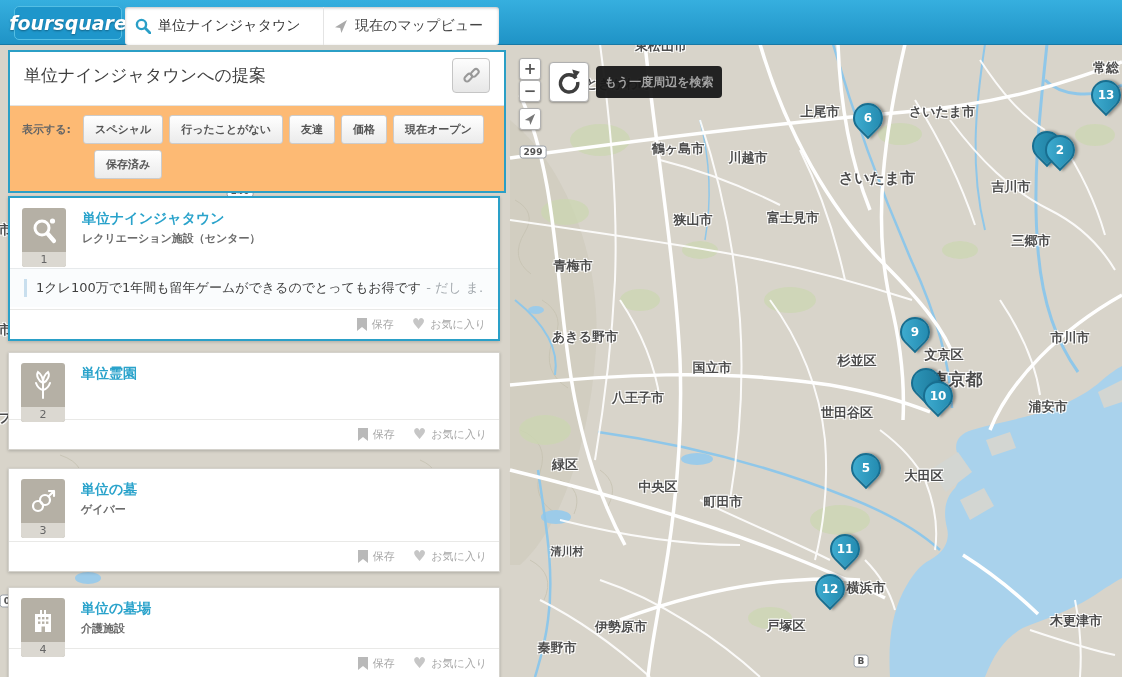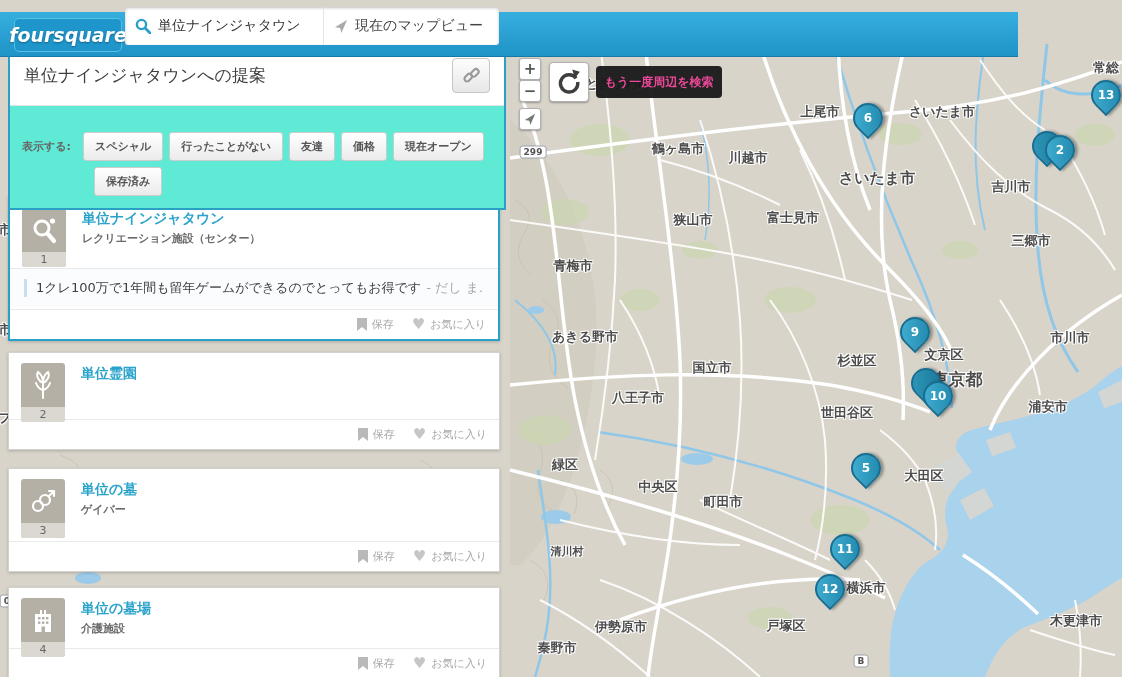--- a/index.html
+++ b/index.html
@@ -26,44 +26,44 @@
 
   
   .ctrl{position:absolute;background:#fff;border:1px solid #b0b0b0;border-radius:3px;
      box-shadow:0 1px 2px rgba(0,0,0,.3);display:flex;align-items:center;justify-content:center;
      color:#555;z-index:30;cursor:pointer;}
   #zoom-in{left:519px;top:58px;width:20px;height:20px;font-size:15px;font-weight:bold;}
   #zoom-out{left:519px;top:80px;width:20px;height:20px;font-size:15px;font-weight:bold;}
   #locate{left:519px;top:108px;width:20px;height:20px;}
   #refresh{left:549px;top:62px;width:38px;height:38px;border-radius:4px;}
   #map-tooltip{position:absolute;left:596px;top:66px;width:116px;background:rgba(24,24,24,.95);
-     color:#ec4899;border-radius:4px;padding:7px 5px;font-size:12px;font-weight:bold;text-align:center;
+     color:#a3a3a3;border-radius:4px;padding:7px 5px;font-size:12px;font-weight:bold;text-align:center;
      line-height:1.5;z-index:35;}
 
   
-  #topbar{position:absolute;left:0;top:12px;width:1018px;height:44px;
+  #topbar{position:absolute;left:0;top:0;width:1122px;height:44px;
      background:linear-gradient(#36afdf,#1f93c6);border-bottom:1px solid #1879a6;z-index:60;}
   #logo{position:absolute;left:14px;top:6px;width:106px;height:32px;background:#1e96cb;
      border:1px solid #55bfe4;border-radius:5px;color:#fff;font-style:italic;font-weight:bold;
      font-size:19px;display:flex;align-items:center;justify-content:center;
      text-shadow:0 1px 2px rgba(0,0,0,.35);cursor:pointer;}
   #searchbox{position:absolute;left:125px;top:7px;width:374px;height:38px;background:#fff;
      border-radius:3px;box-shadow:inset 0 1px 3px rgba(0,0,0,.25);display:flex;align-items:stretch;z-index:61;}
   .search-seg{display:flex;align-items:center;gap:7px;padding:0 10px;font-size:14px;color:#333;}
   .search-seg.query{flex:1.15;}
   .search-seg.loc{flex:1;border-left:1px solid #e4e4e4;color:#444;}
 
   
   #panel{position:absolute;left:8px;top:50px;width:498px;box-sizing:border-box;background:#fff;
      border:2px solid #2b9fc6;z-index:55;}
   .panel-head{display:flex;align-items:center;justify-content:space-between;padding:6px 14px 12px;}
   .panel-title{font-size:17px;color:#3f3f3f;}
   .link-btn{width:36px;height:33px;border:1px solid #c5c5c5;border-radius:4px;
      background:linear-gradient(#fdfdfd,#e7e7e7);display:flex;align-items:center;justify-content:center;cursor:pointer;}
-  .filters{border-top:1px solid #e3e3e1;background:#5eead4;padding:26px 12px 11px;}
+  .filters{border-top:1px solid #e3e3e1;background:#fdba74;padding:9px 12px 11px;}
   .filter-row{display:flex;align-items:center;gap:6px;}
   .filter-row2{margin:6px 0 1px 72px;}
   .show-label{font-size:11px;font-weight:bold;color:#666;margin-right:6px;white-space:nowrap;}
   .fbtn{border:1px solid #ccc;border-radius:3px;background:linear-gradient(#fff,#ebebeb);
      padding:6px 11px;font-size:11px;font-weight:bold;color:#555;cursor:pointer;white-space:nowrap;}
 
   
   .card{position:absolute;left:8px;width:492px;box-sizing:border-box;background:#fff;
      border:1px solid #d4d2cc;box-shadow:0 1px 3px rgba(0,0,0,.2);z-index:50;
      display:flex;flex-direction:column;}

